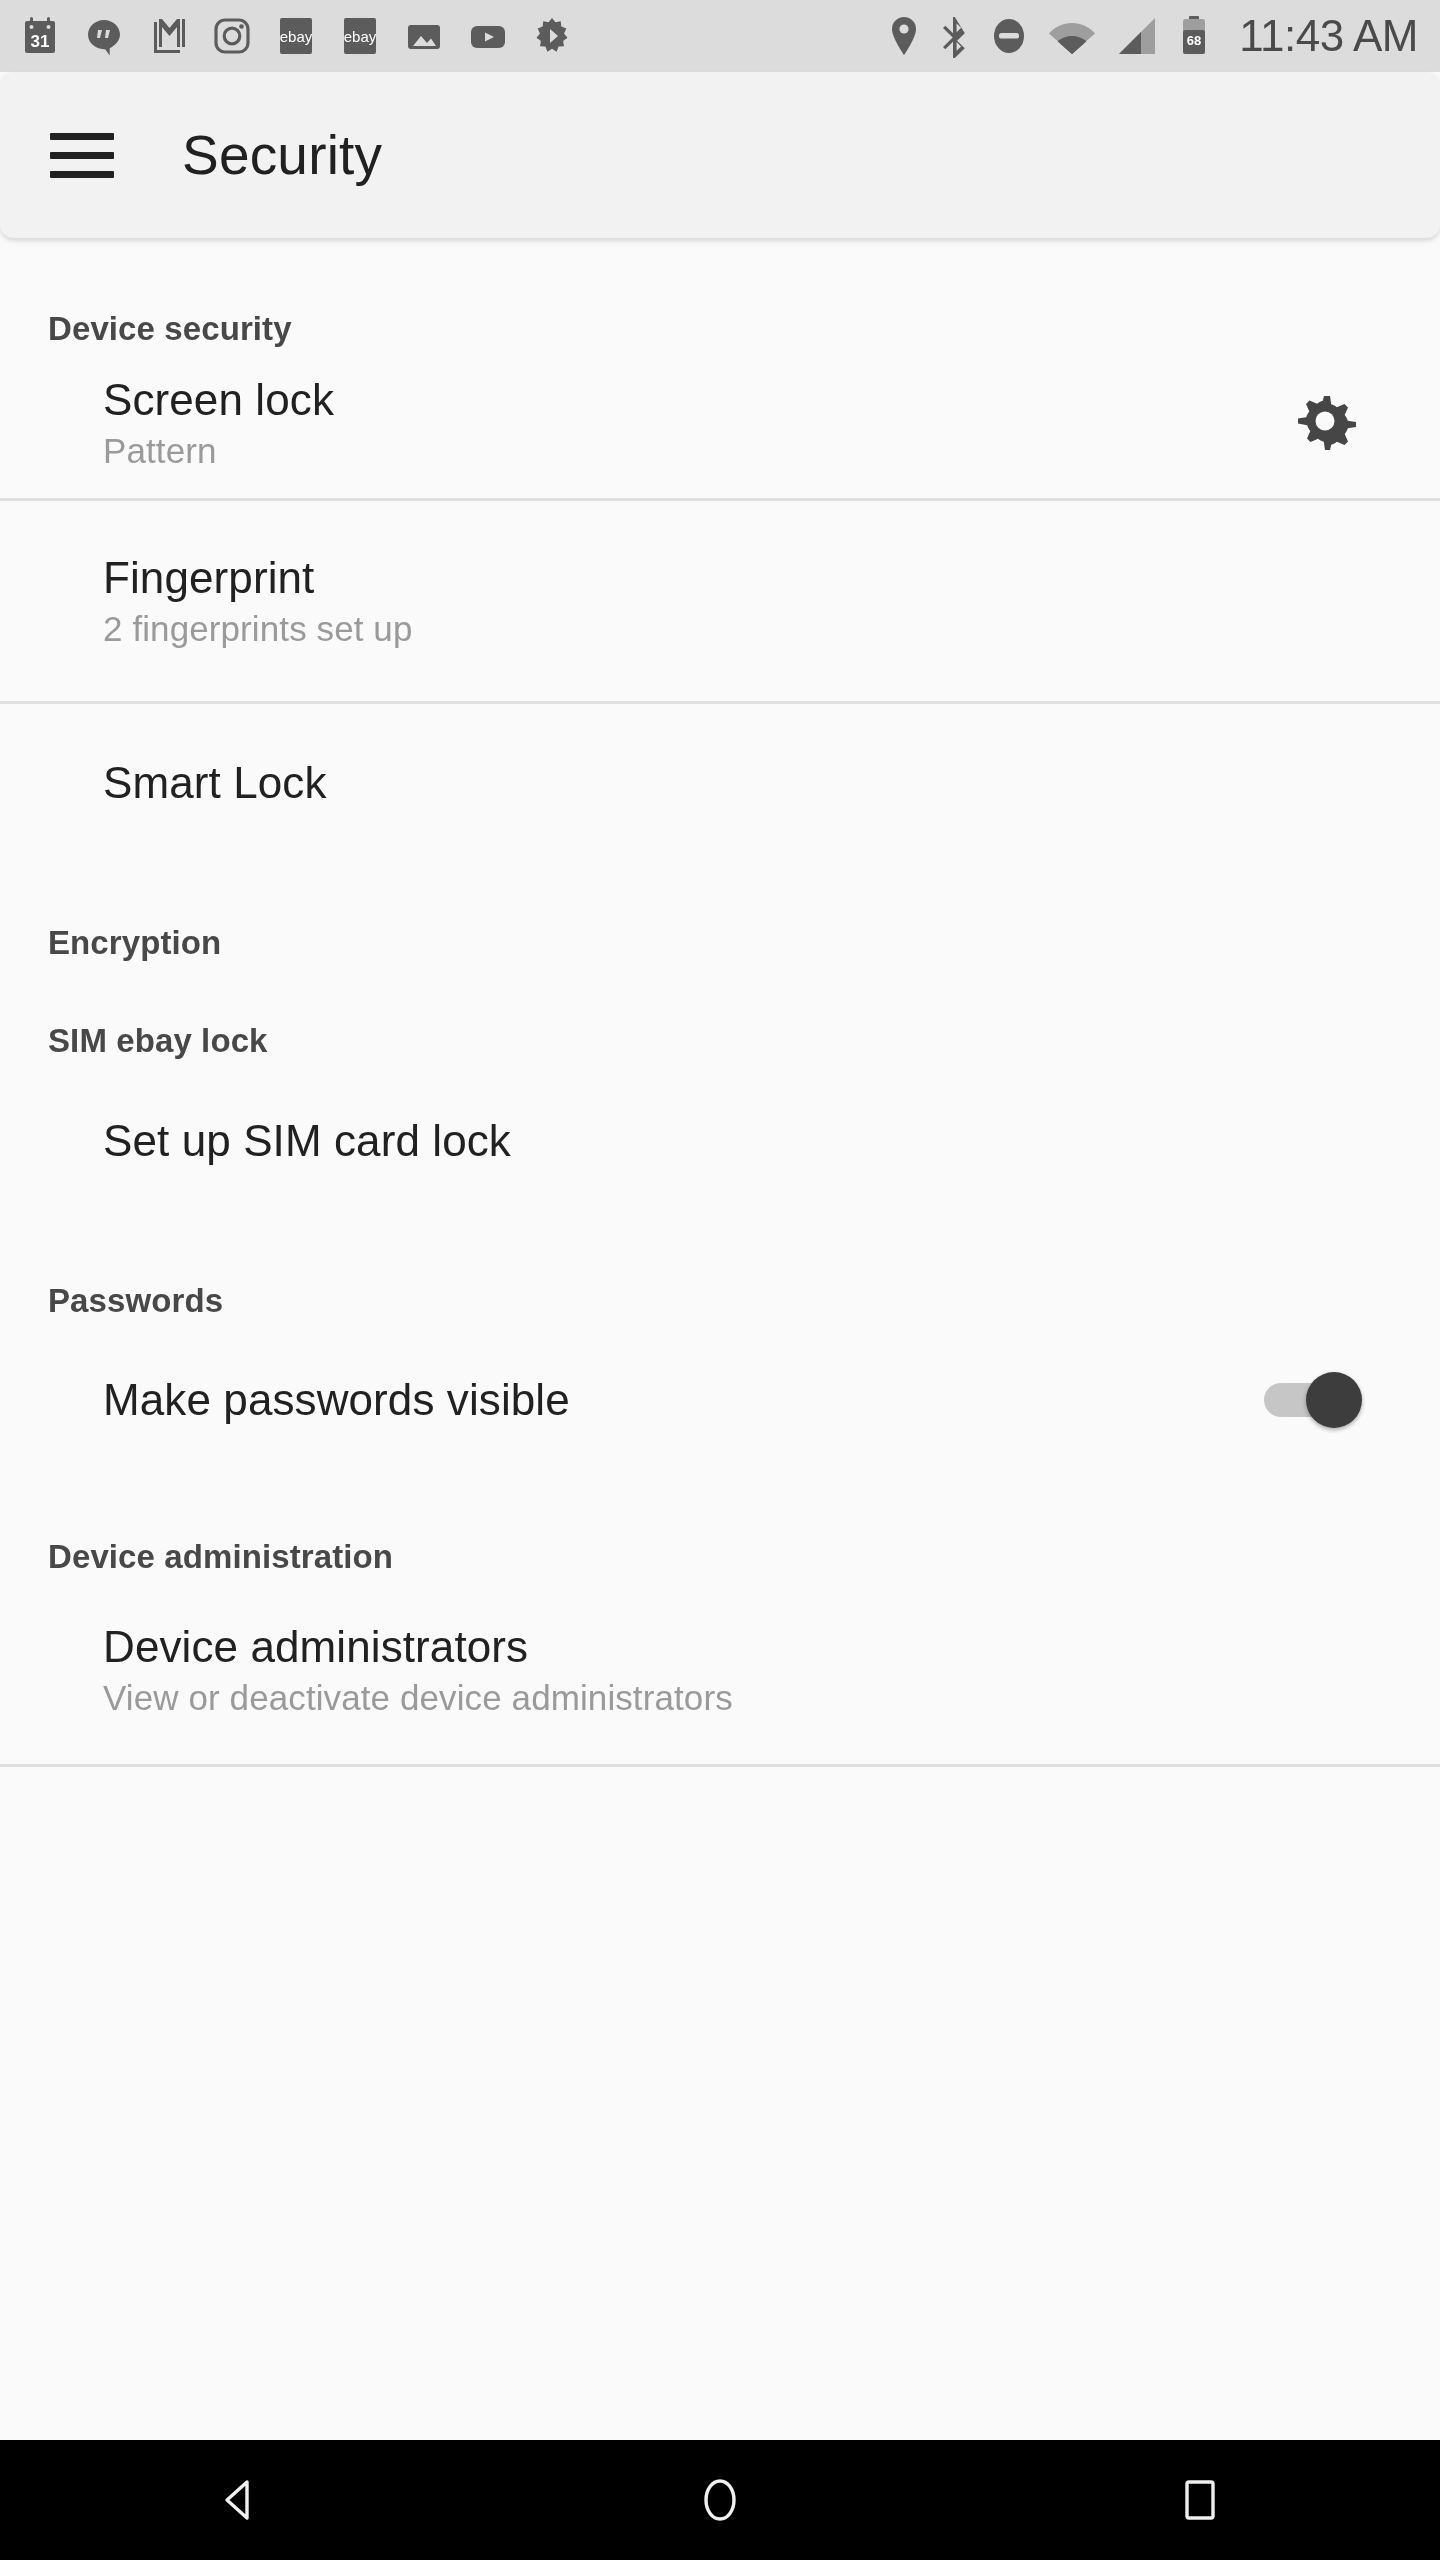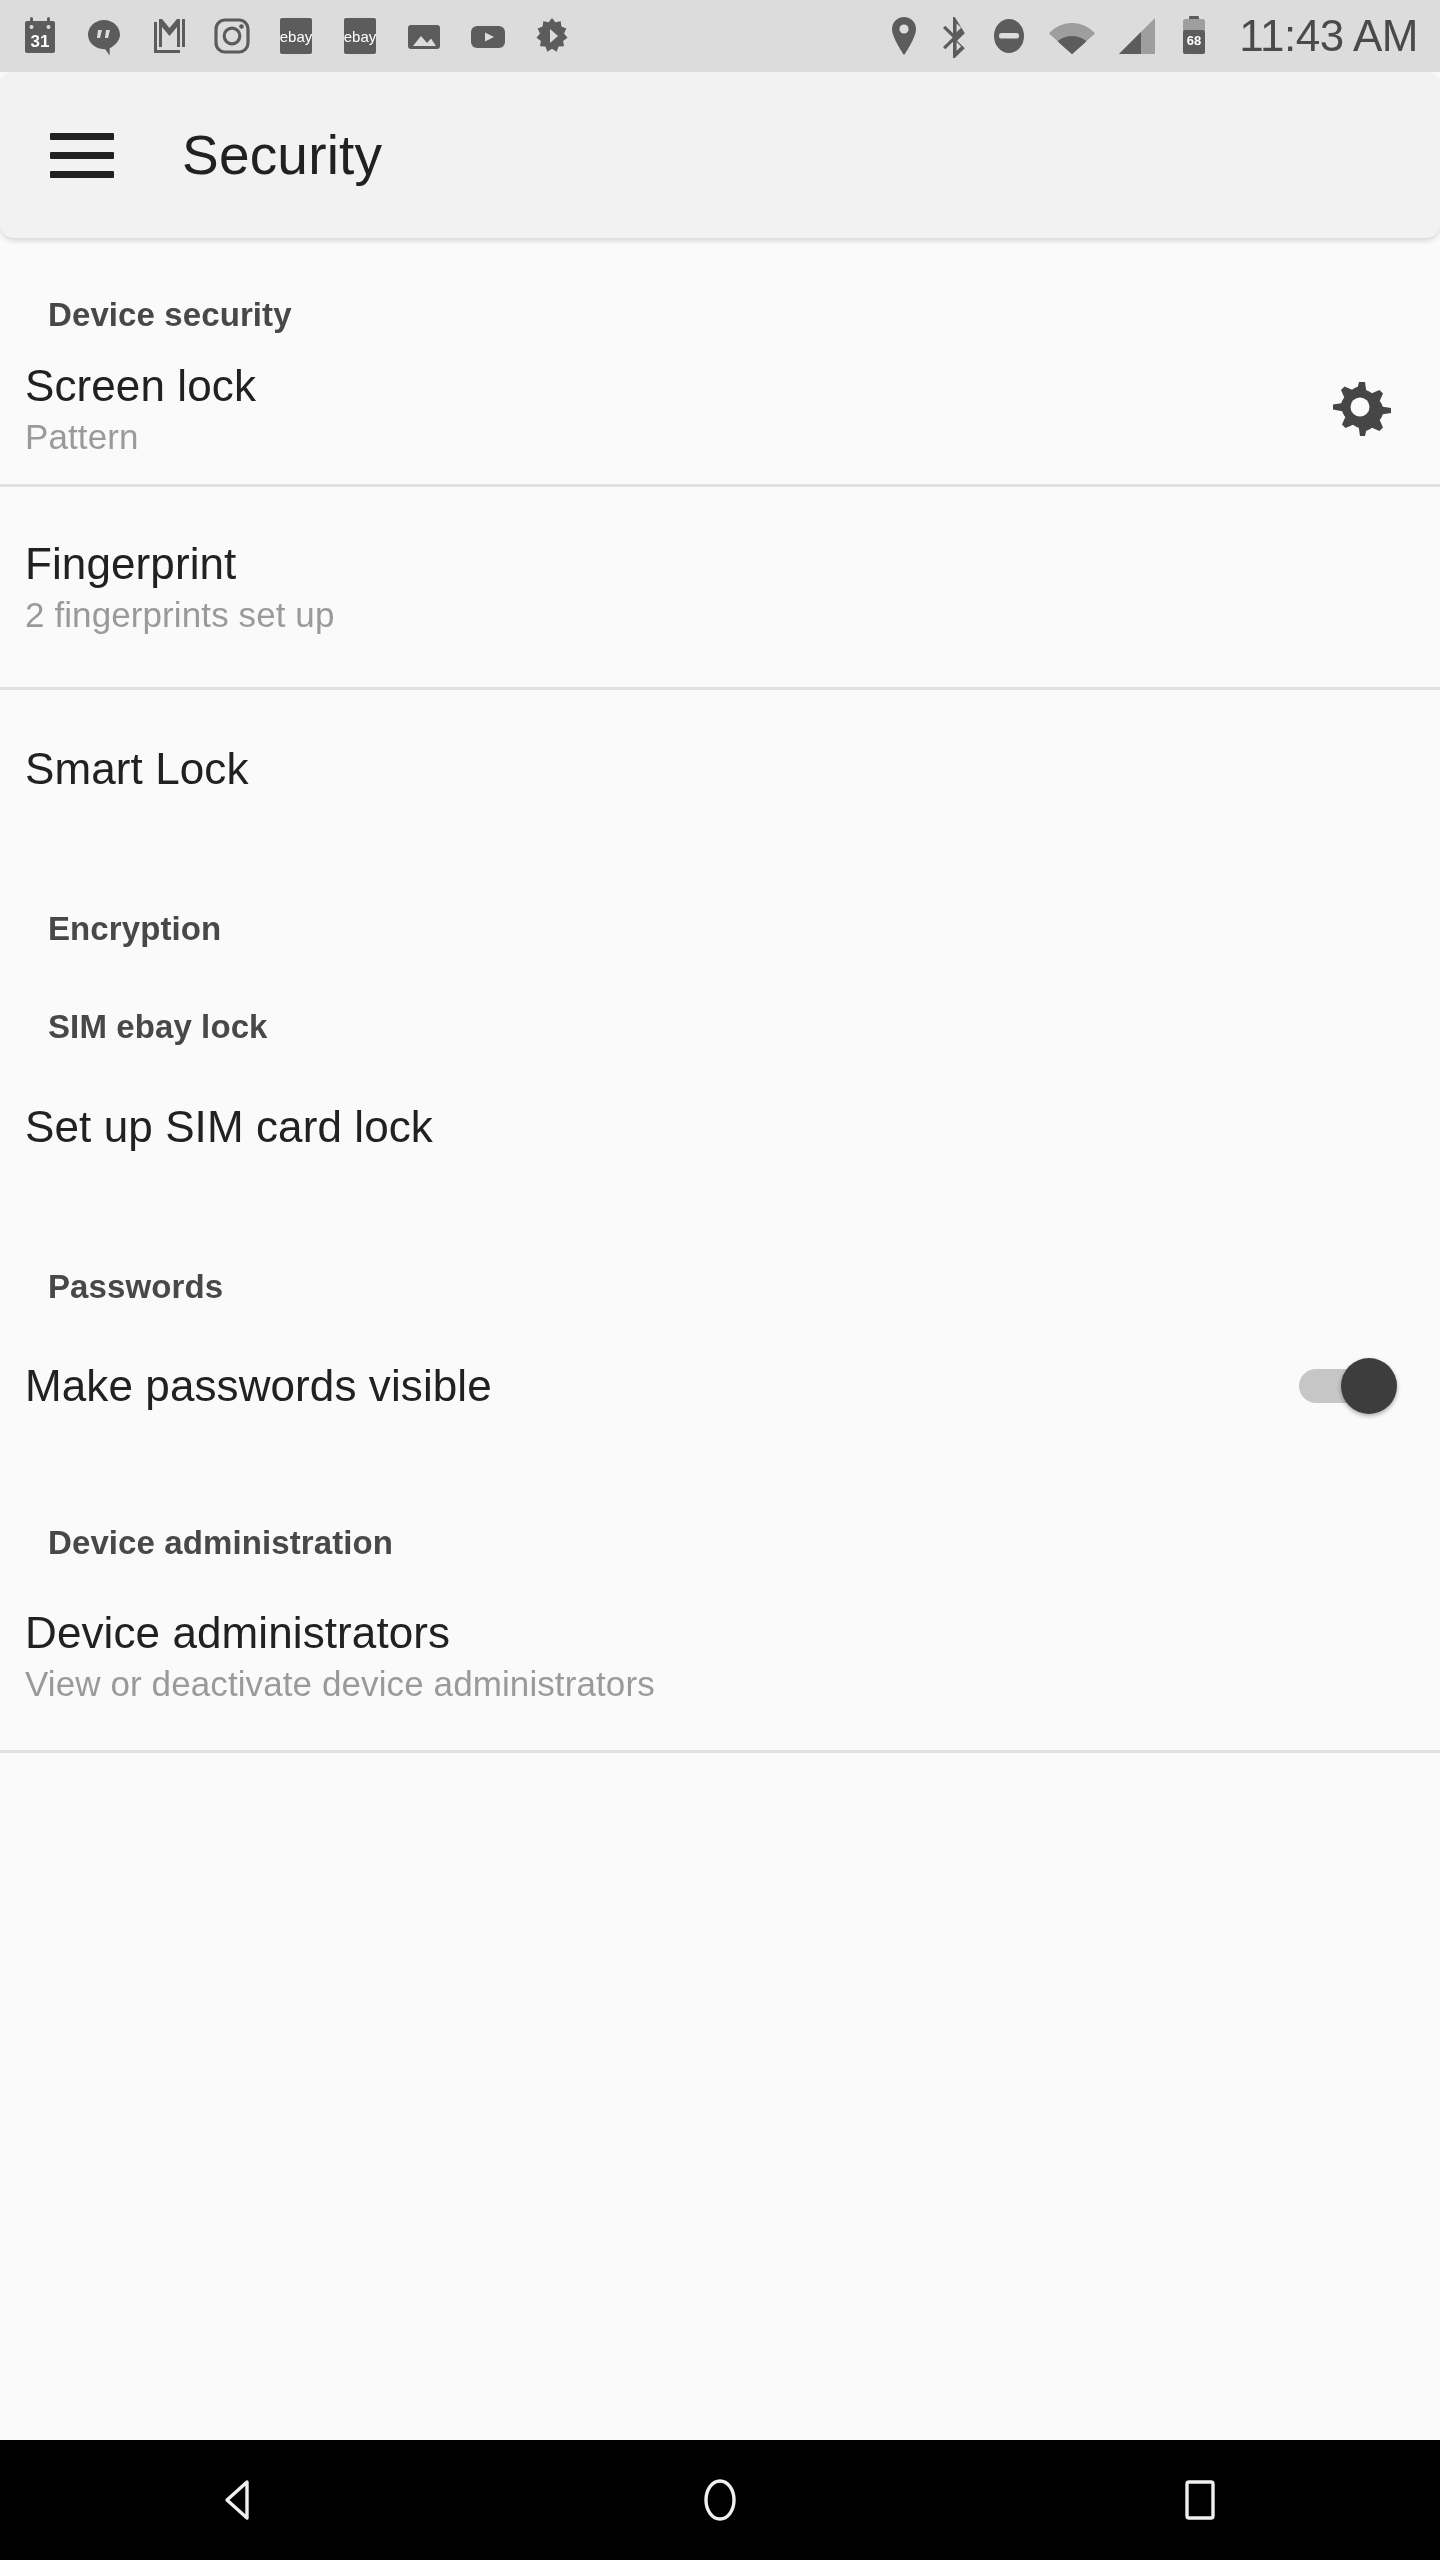--- a/index.html
+++ b/index.html
@@ -44,36 +44,37 @@
     cursor:pointer;
   }
   .menu-btn i { display:block; width:64px; height:7px; background:#212121; border-radius:1px; }
   .app-title {
     margin-left:68px; font-size:55px; color:#212121;
     font-weight:400; letter-spacing:0.2px;
   }
 
   
   .content {
-    position:absolute; top:224px; left:0;
+    position:absolute; top:238px; left:0;
     width:1440px; height:2202px;
     background:#fafafa;
     overflow:hidden;
   }
   .section-header {
     padding:0 48px;
     font-size:33px; font-weight:bold; color:#484848;
     display:flex; align-items:flex-end;
     letter-spacing:0.1px;
   }
   .row {
     position:relative;
-    padding:0 25px;
+    padding:0 60px;
     display:flex; align-items:center; justify-content:space-between;
     cursor:pointer;
+    margin-left:43px;
   }
   .row-text { display:flex; flex-direction:column; justify-content:center; }
   .row-title { font-size:44px; color:#212121; font-weight:400; letter-spacing:0.1px; line-height:1.08; }
   .row-sub { font-size:35px; color:#9a9a9a; font-weight:400; margin-top:10px; letter-spacing:0.1px; line-height:1.05; }
   .divider { width:1440px; height:3px; background:#e0e0e0; }
 
   
   .gear-wrap { width:70px; height:70px; margin-right:20px; display:flex; align-items:center; justify-content:center; }
 
   

